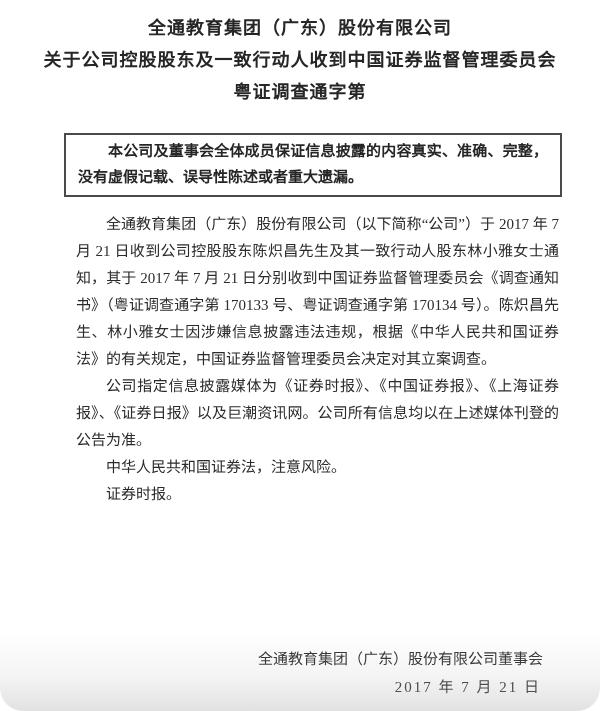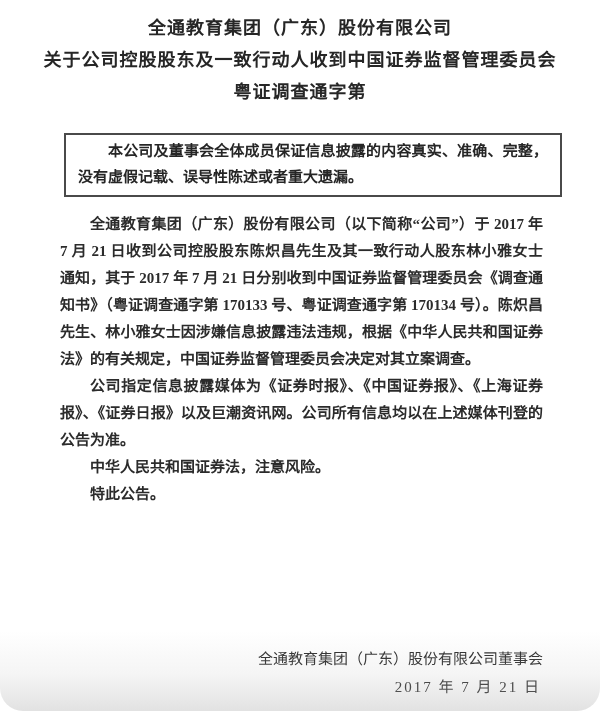--- a/index.html
+++ b/index.html
@@ -54,24 +54,23 @@
     margin: 0;
     font-weight: bold;
     font-size: 15px;
     line-height: 26px;
     text-indent: 2em;
     text-align: justify;
     color: #262626;
   }
   .body-block {
     position: absolute;
-    left: 60px;
+    left: 76px;
     top: 211px;
     width: 483px;
-    font-weight: bold;
   }
   .body-block p {
     margin: 0;
     font-size: 15px;
     line-height: 27px;
     text-indent: 2em;
     text-align: justify;
     color: #2b2b2b;
   }
   .signature-block {
@@ -101,21 +100,21 @@
   </div>
 
   <div class="disclaimer-box">
     <p>本公司及董事会全体成员保证信息披露的内容真实、准确、完整，没有虚假记载、误导性陈述或者重大遗漏。</p>
   </div>
 
   <div class="body-block">
     <p>全通教育集团（广东）股份有限公司（以下简称“公司”）于 2017 年 7 月 21 日收到公司控股股东陈炽昌先生及其一致行动人股东林小雅女士通知，其于 2017 年 7 月 21 日分别收到中国证券监督管理委员会《调查通知书》（粤证调查通字第 170133 号、粤证调查通字第 170134 号）。陈炽昌先生、林小雅女士因涉嫌信息披露违法违规，根据《中华人民共和国证券法》的有关规定，中国证券监督管理委员会决定对其立案调查。</p>
     <p>公司指定信息披露媒体为《证券时报》、《中国证券报》、《上海证券报》、《证券日报》以及巨潮资讯网。公司所有信息均以在上述媒体刊登的公告为准。</p>
     <p>中华人民共和国证券法，注意风险。</p>
-    <p>特此公告。</p>
+    <p>证券时报。</p>
   </div>
 
   <div class="signature-block">
     <div class="sig-company">全通教育集团（广东）股份有限公司董事会</div>
     <div class="sig-date">2017 年 7 月 21 日</div>
   </div>
 
 </div>
 
 </body></html>

